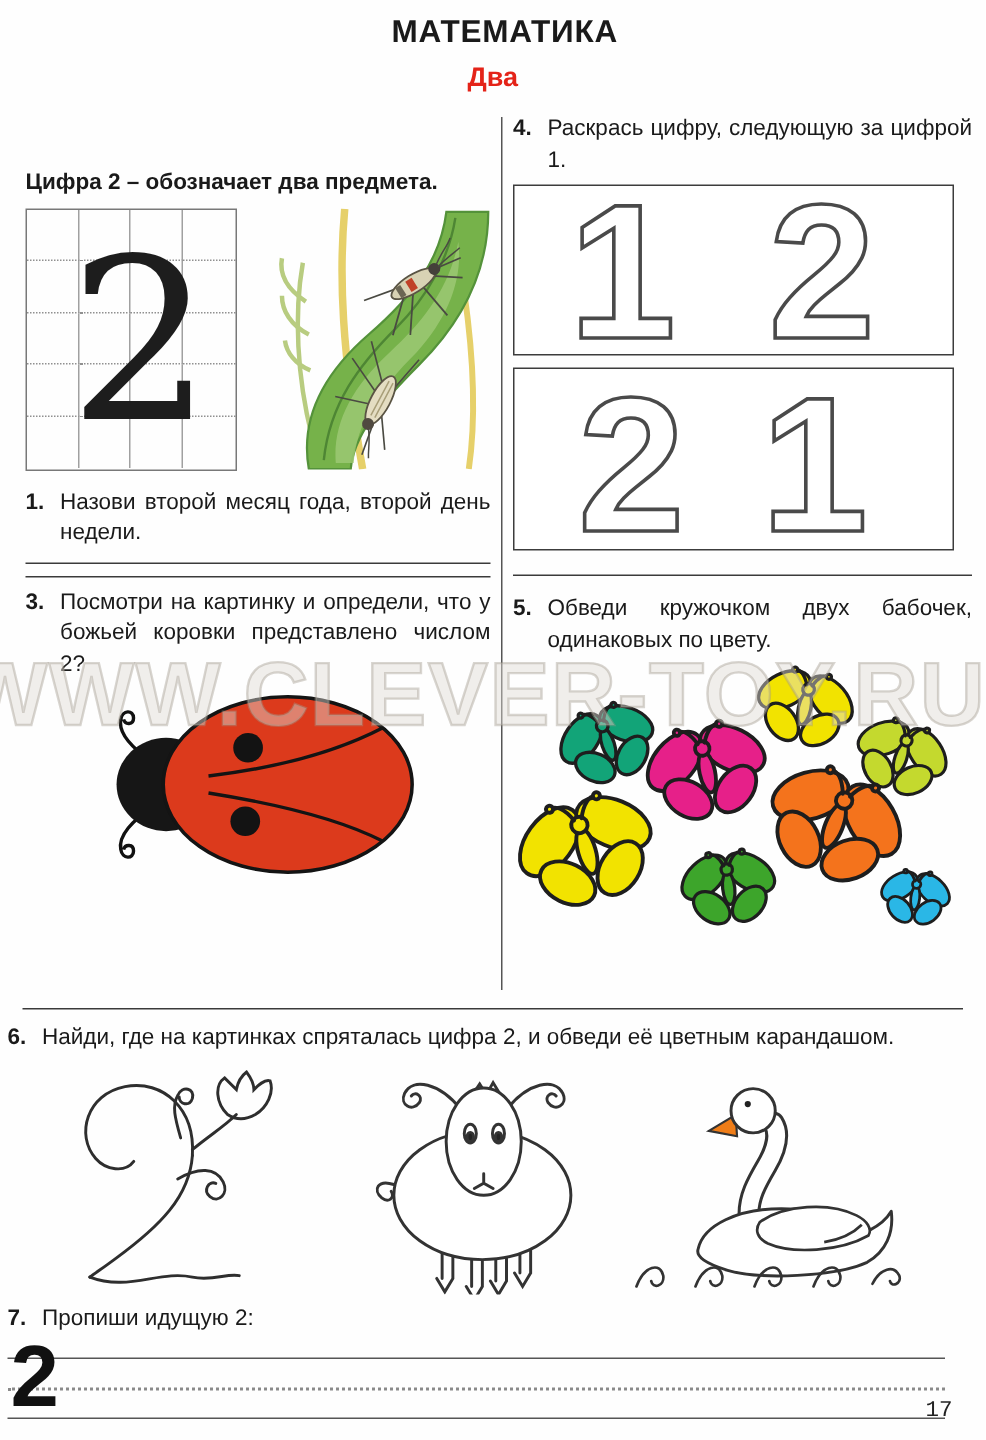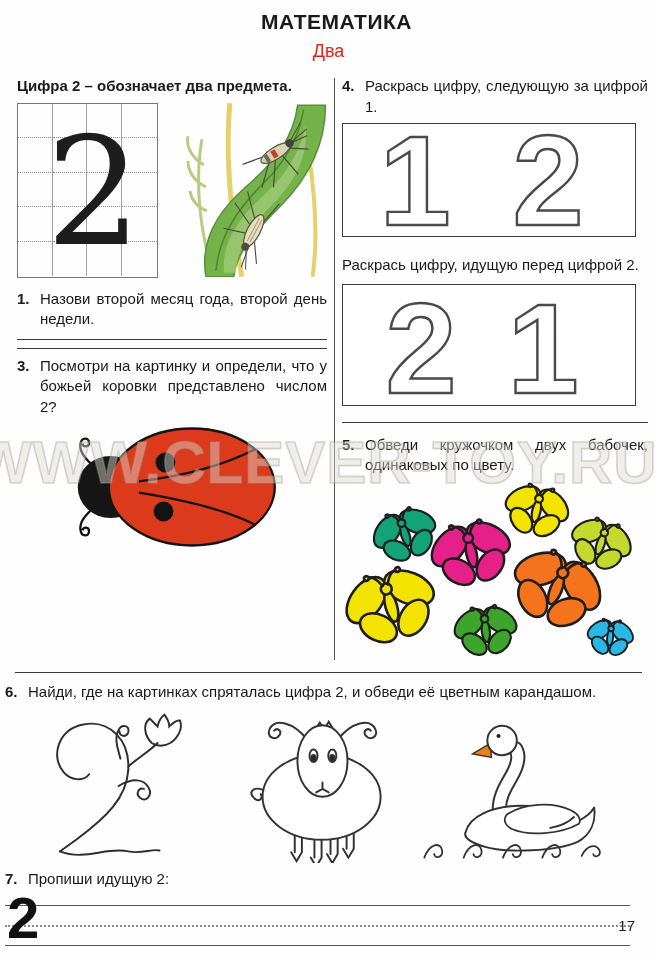--- a/index.html
+++ b/index.html
@@ -1,26 +1,26 @@
 <!DOCTYPE html>
 <html><head>
 <meta charset="utf-8">
 <style>
   html,body{margin:0;padding:0;background:#ffffff;}
   .page{position:relative;width:657px;height:960px;background:#fefefe;overflow:hidden;
         font-family:"Liberation Sans",sans-serif;color:#1a1a1a;}
   .header{position:absolute;top:10px;left:0;right:0;text-align:center;}
   .title{font-size:21px;font-weight:bold;letter-spacing:.5px;padding-left:16px;}
-  .subtitle{font-size:18px;font-weight:normal;color:#e42318;margin-top:7px;}
+  .subtitle{font-size:18px;font-weight:bold;color:#e42318;margin-top:7px;}
   .col{position:absolute;top:76px;}
   .col-left{left:17px;width:310px;}
   .col-right{left:342px;width:306px;}
   .vdiv{position:absolute;left:334px;top:78px;height:582px;border-left:1.5px solid #555;}
   p{margin:0;font-size:15px;line-height:20.5px;text-align:justify;}
-  .bold{font-weight:bold;}
+  .bold{font-weight:bold;margin-top:36px;}
   .task{padding-left:23px;}
   .task .num{display:inline-block;width:23px;margin-left:-23px;font-weight:bold;}
   .hr{border-top:1.5px solid #3a3a3a;}
   .grid-row{display:flex;margin-top:6px;height:174px;}
   .grid{position:relative;width:139px;height:173px;border:1.5px solid #787878;
         display:grid;grid-template-columns:repeat(4,1fr);grid-template-rows:repeat(5,1fr);}
   .grid .cell{border-right:1px solid #a0a0a0;border-bottom:1px dotted #909090;}
   .grid .cell:nth-child(4n){border-right:none;}
   .grid .cell:nth-child(n+17){border-bottom:none;}
   .big2{position:absolute;left:28px;top:8px;font-family:"DejaVu Serif",serif;
@@ -31,21 +31,21 @@
   .bottom{position:absolute;left:5px;top:682px;width:625px;}
   .fullhr{position:absolute;left:15px;right:15px;top:672px;border-top:1.6px solid #3a3a3a;}
   .img-row{display:flex;justify-content:space-between;align-items:flex-start;
            margin-top:8px;height:152px;padding:0 12px 0 8px;}
   .trace{position:relative;height:58px;margin-top:6px;}
   .trace .l1{position:absolute;left:0;right:0;top:10px;border-top:1.6px solid #555;}
   .trace .l2{position:absolute;left:0;right:0;top:30px;border-top:2px dotted #8a8a8a;}
   .trace .l3{position:absolute;left:0;right:0;top:50px;border-top:1.6px solid #555;}
   .trace .t2{position:absolute;left:2px;top:-6px;font-size:58px;line-height:58px;
              font-weight:bold;color:#111;}
-  .pagenum{position:absolute;right:22px;bottom:26px;font-size:15px;color:#222;}
+  .pagenum{position:absolute;right:22px;bottom:11px;font-size:15px;color:#222;font-family:Liberation Mono, monospace;}
   .watermark{position:absolute;top:428px;left:-25px;width:720px;white-space:nowrap;
              font-size:60px;font-weight:bold;letter-spacing:1px;pointer-events:none;z-index:6;
              color:rgba(225,220,212,0.45);-webkit-text-stroke:1.6px rgba(160,152,140,0.4);}
   svg{display:block;}
 </style>
 </head>
 <body>
 
 <div class="page">
 
@@ -165,21 +165,20 @@
 
     <div class="numbox" style="margin-top:6px">
       <svg width="292" height="112" viewBox="0 0 292 112" xmlns="http://www.w3.org/2000/svg">
         <g font-family="Liberation Sans, sans-serif" font-weight="bold" font-size="128" fill="#ffffff" stroke="#4a4a4a" stroke-width="2.4" text-anchor="middle">
           <text x="72" y="101">1</text>
           <text x="205" y="101">2</text>
         </g>
       </svg>
     </div>
 
-    <p style="margin-top:18px">Раскрась цифру, идущую перед цифрой 2.</p>
 
     <div class="numbox" style="margin-top:8px">
       <svg width="292" height="120" viewBox="0 0 292 120" xmlns="http://www.w3.org/2000/svg">
         <g font-family="Liberation Sans, sans-serif" font-weight="bold" font-size="128" fill="#ffffff" stroke="#4a4a4a" stroke-width="2.4" text-anchor="middle">
           <text x="78" y="108">2</text>
           <text x="200" y="108">1</text>
         </g>
       </svg>
     </div>
 

